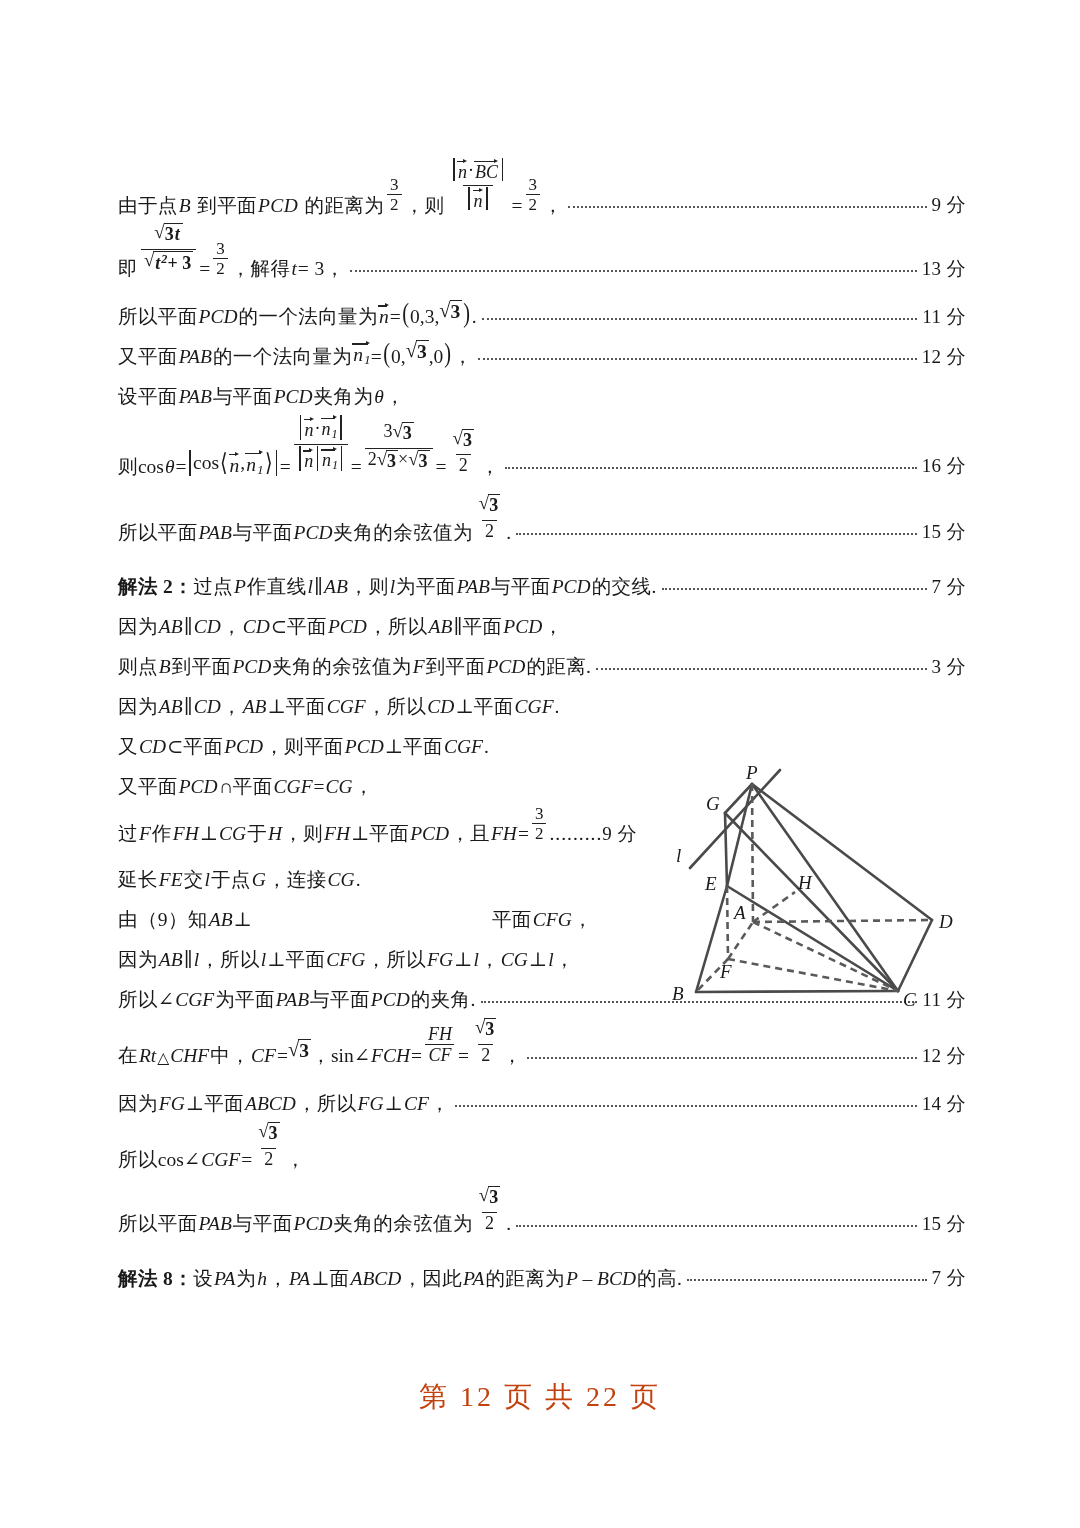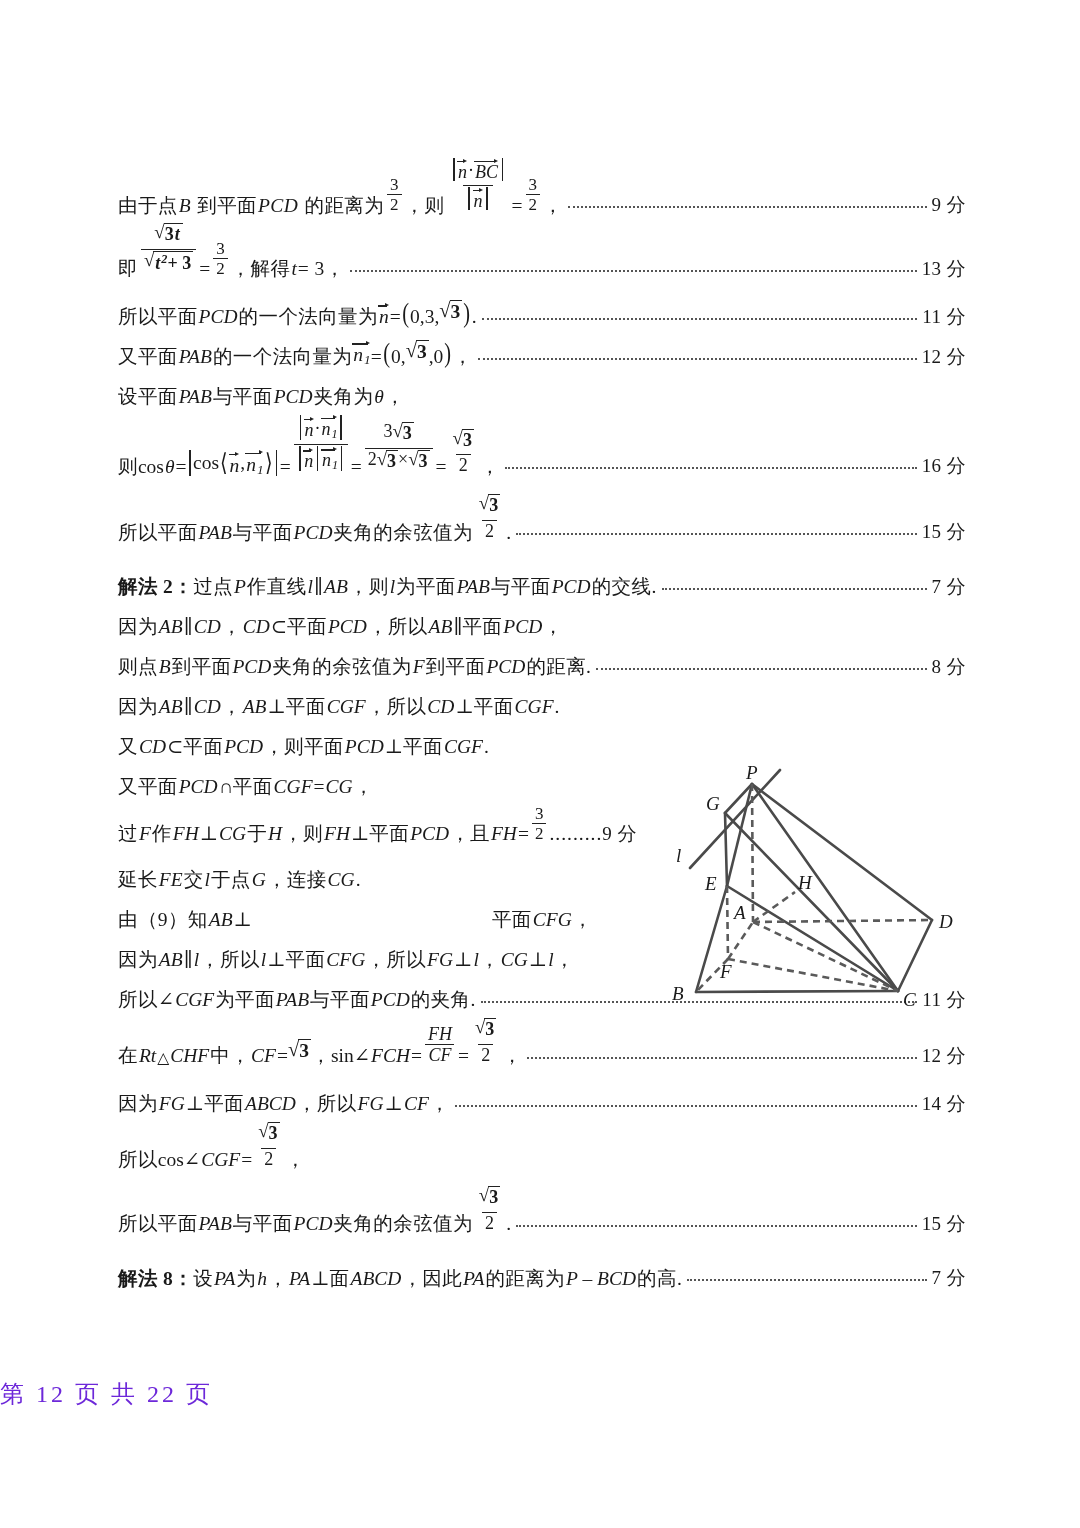--- a/index.html
+++ b/index.html
@@ -109,24 +109,25 @@
     font-style:italic;
     font-size:19px;
     fill:#1a1a1a;
   }
 
   
   .footer{
     position:absolute;
     left:0; right:0;
     top:1378px;
-    font-size:24px;
+    text-align:center;
+    font-size:28px;
     letter-spacing:3px;
     font-family:"Liberation Serif","DejaVu Serif",serif;
-    color:#6d28d9;
+    color:#c2410c;
   }
   .wide-gap{ display:inline-block; width:240px; }
 </style>
 </head>
 <body>
 
 <div class="page">
 
   <div class="content">
 
@@ -357,21 +358,21 @@
       <span class="cn">则点</span>
         <span class="it">B</span> 
         <span class="cn">到平面</span>
         <span class="it">PCD</span> 
         <span class="cn">夹角的余弦值为</span>
         <span class="it">F</span> 
         <span class="cn">到平面</span>
         <span class="it">PCD</span> 
         <span class="cn">的距离.</span>
       <span class="dots"></span>
-      <span class="score cn">8 分</span>
+      <span class="score cn">3 分</span>
     </div>
 
     <div class="line">
       <span class="cn">因为</span>
         <span class="it">AB</span> 
         <span>∥</span> 
         <span class="it">CD</span>
         <span class="cn">，</span>
         <span class="it">AB</span>
         <span>⊥</span>

